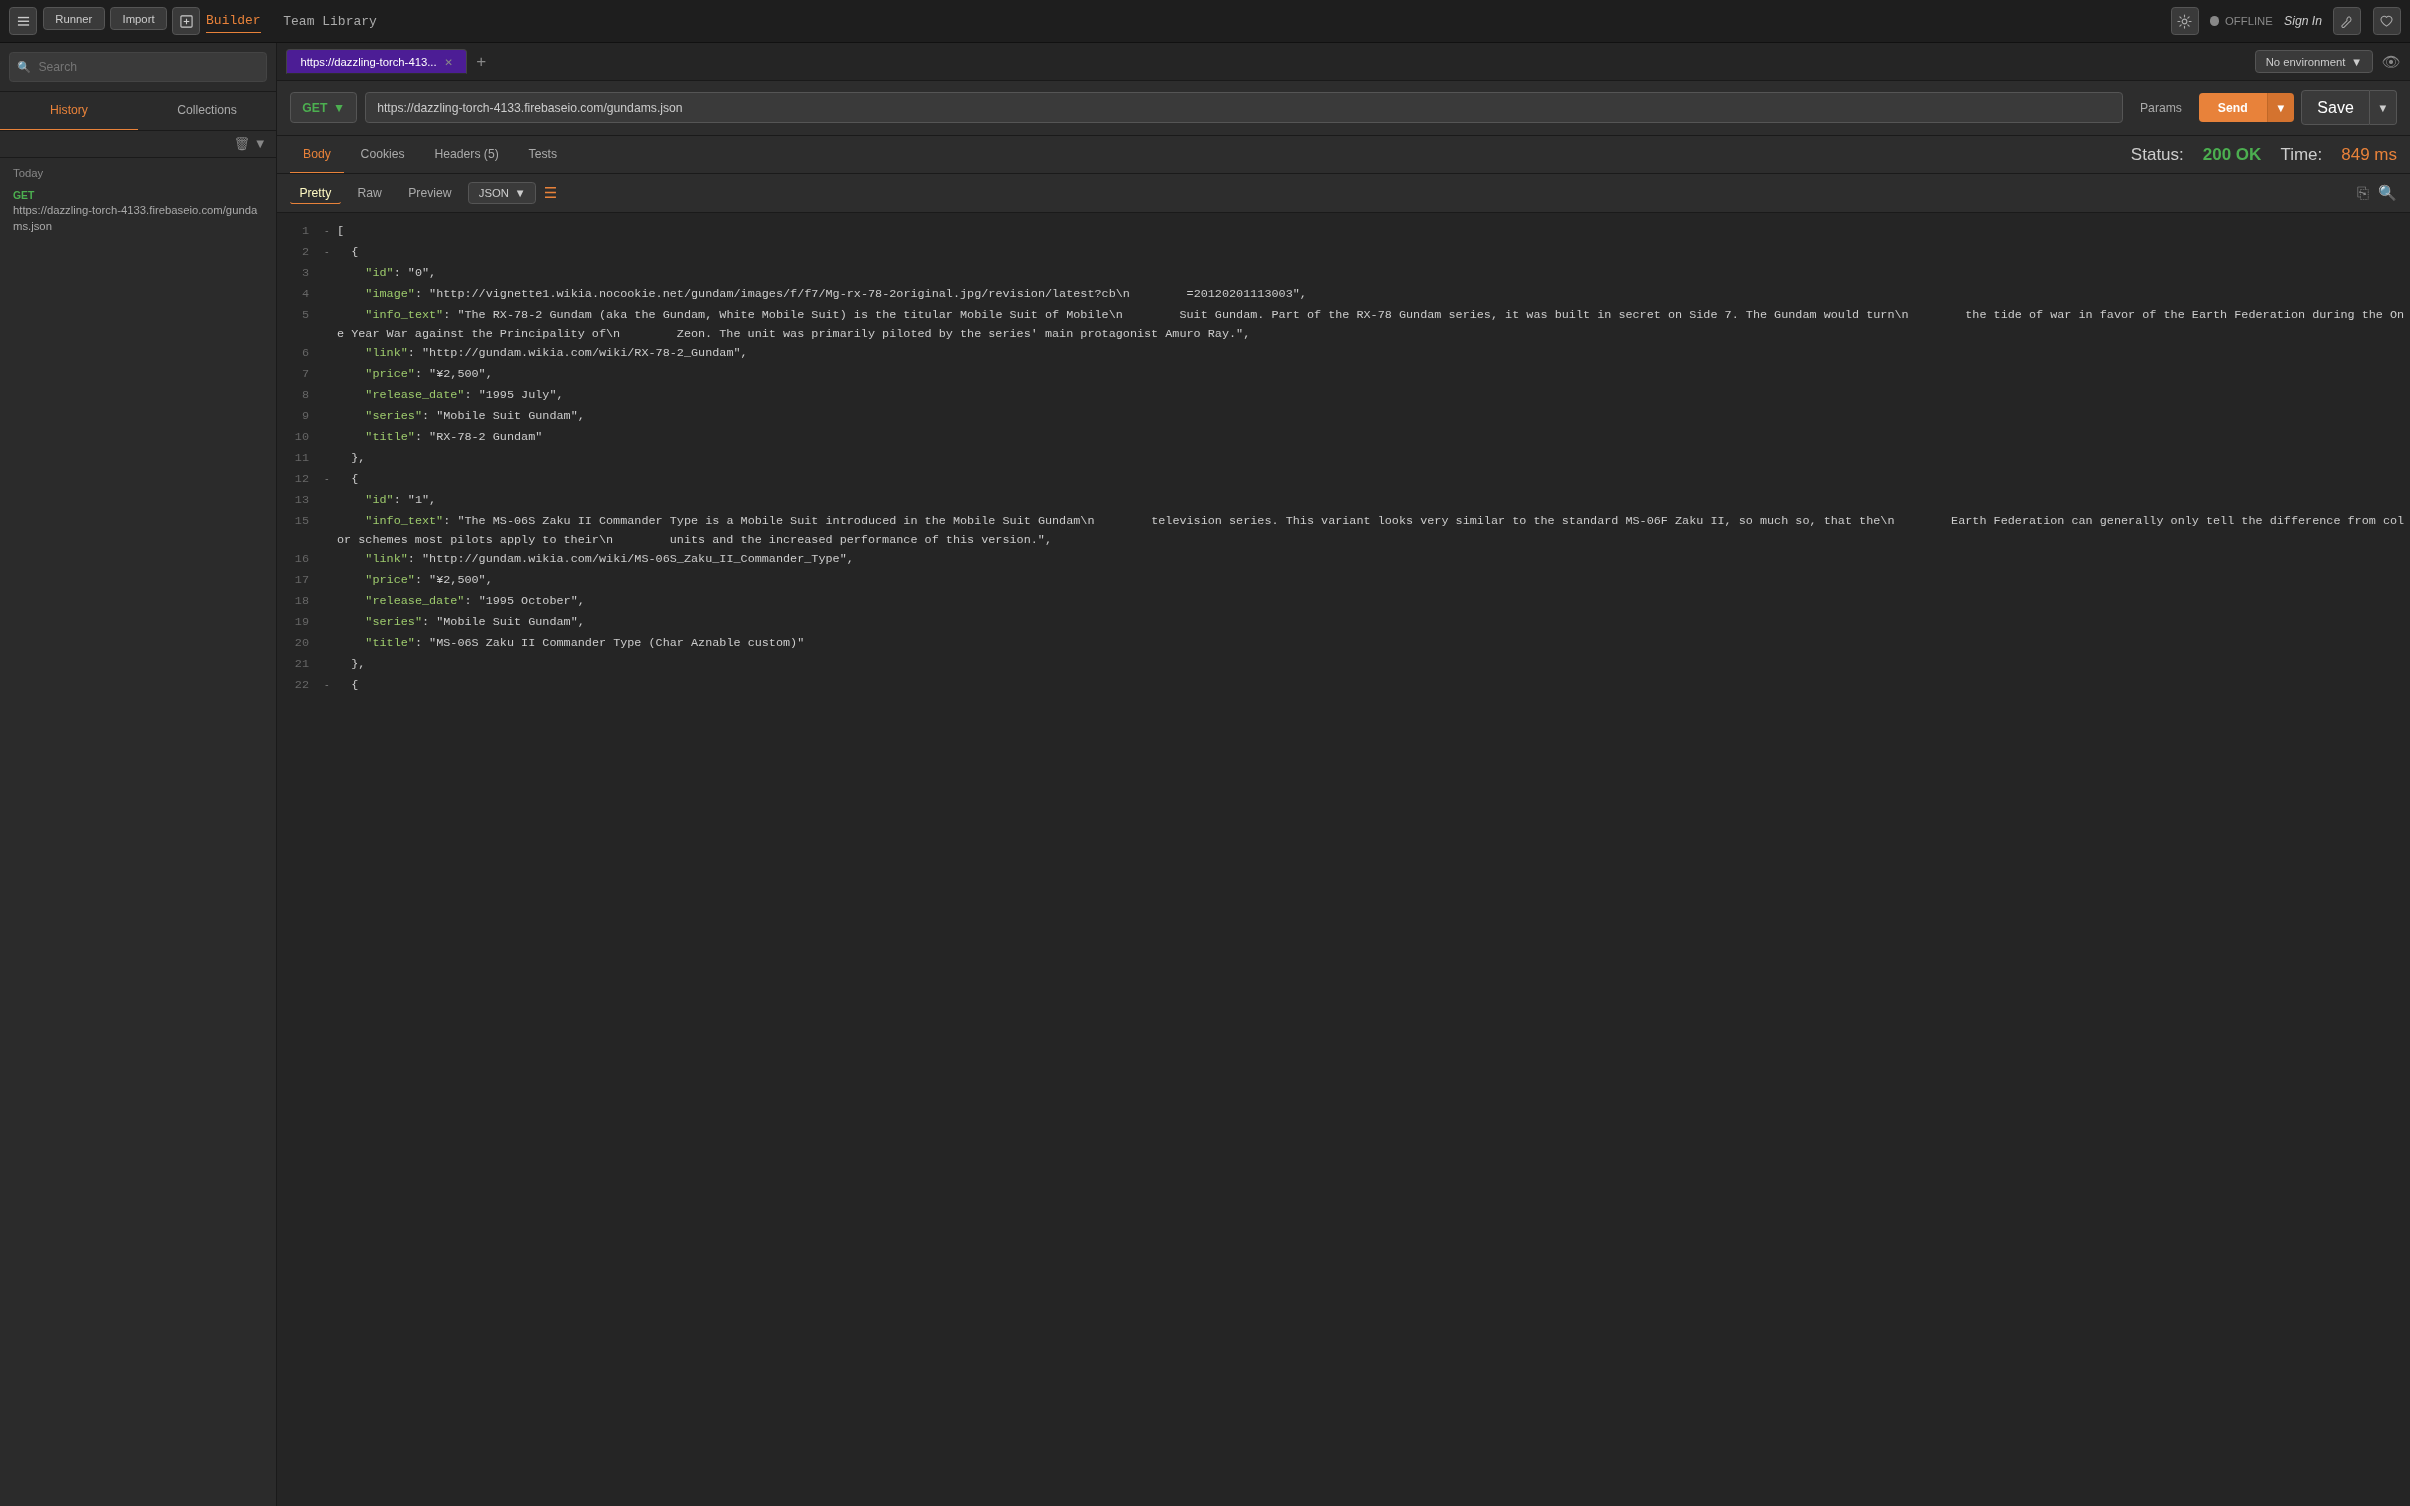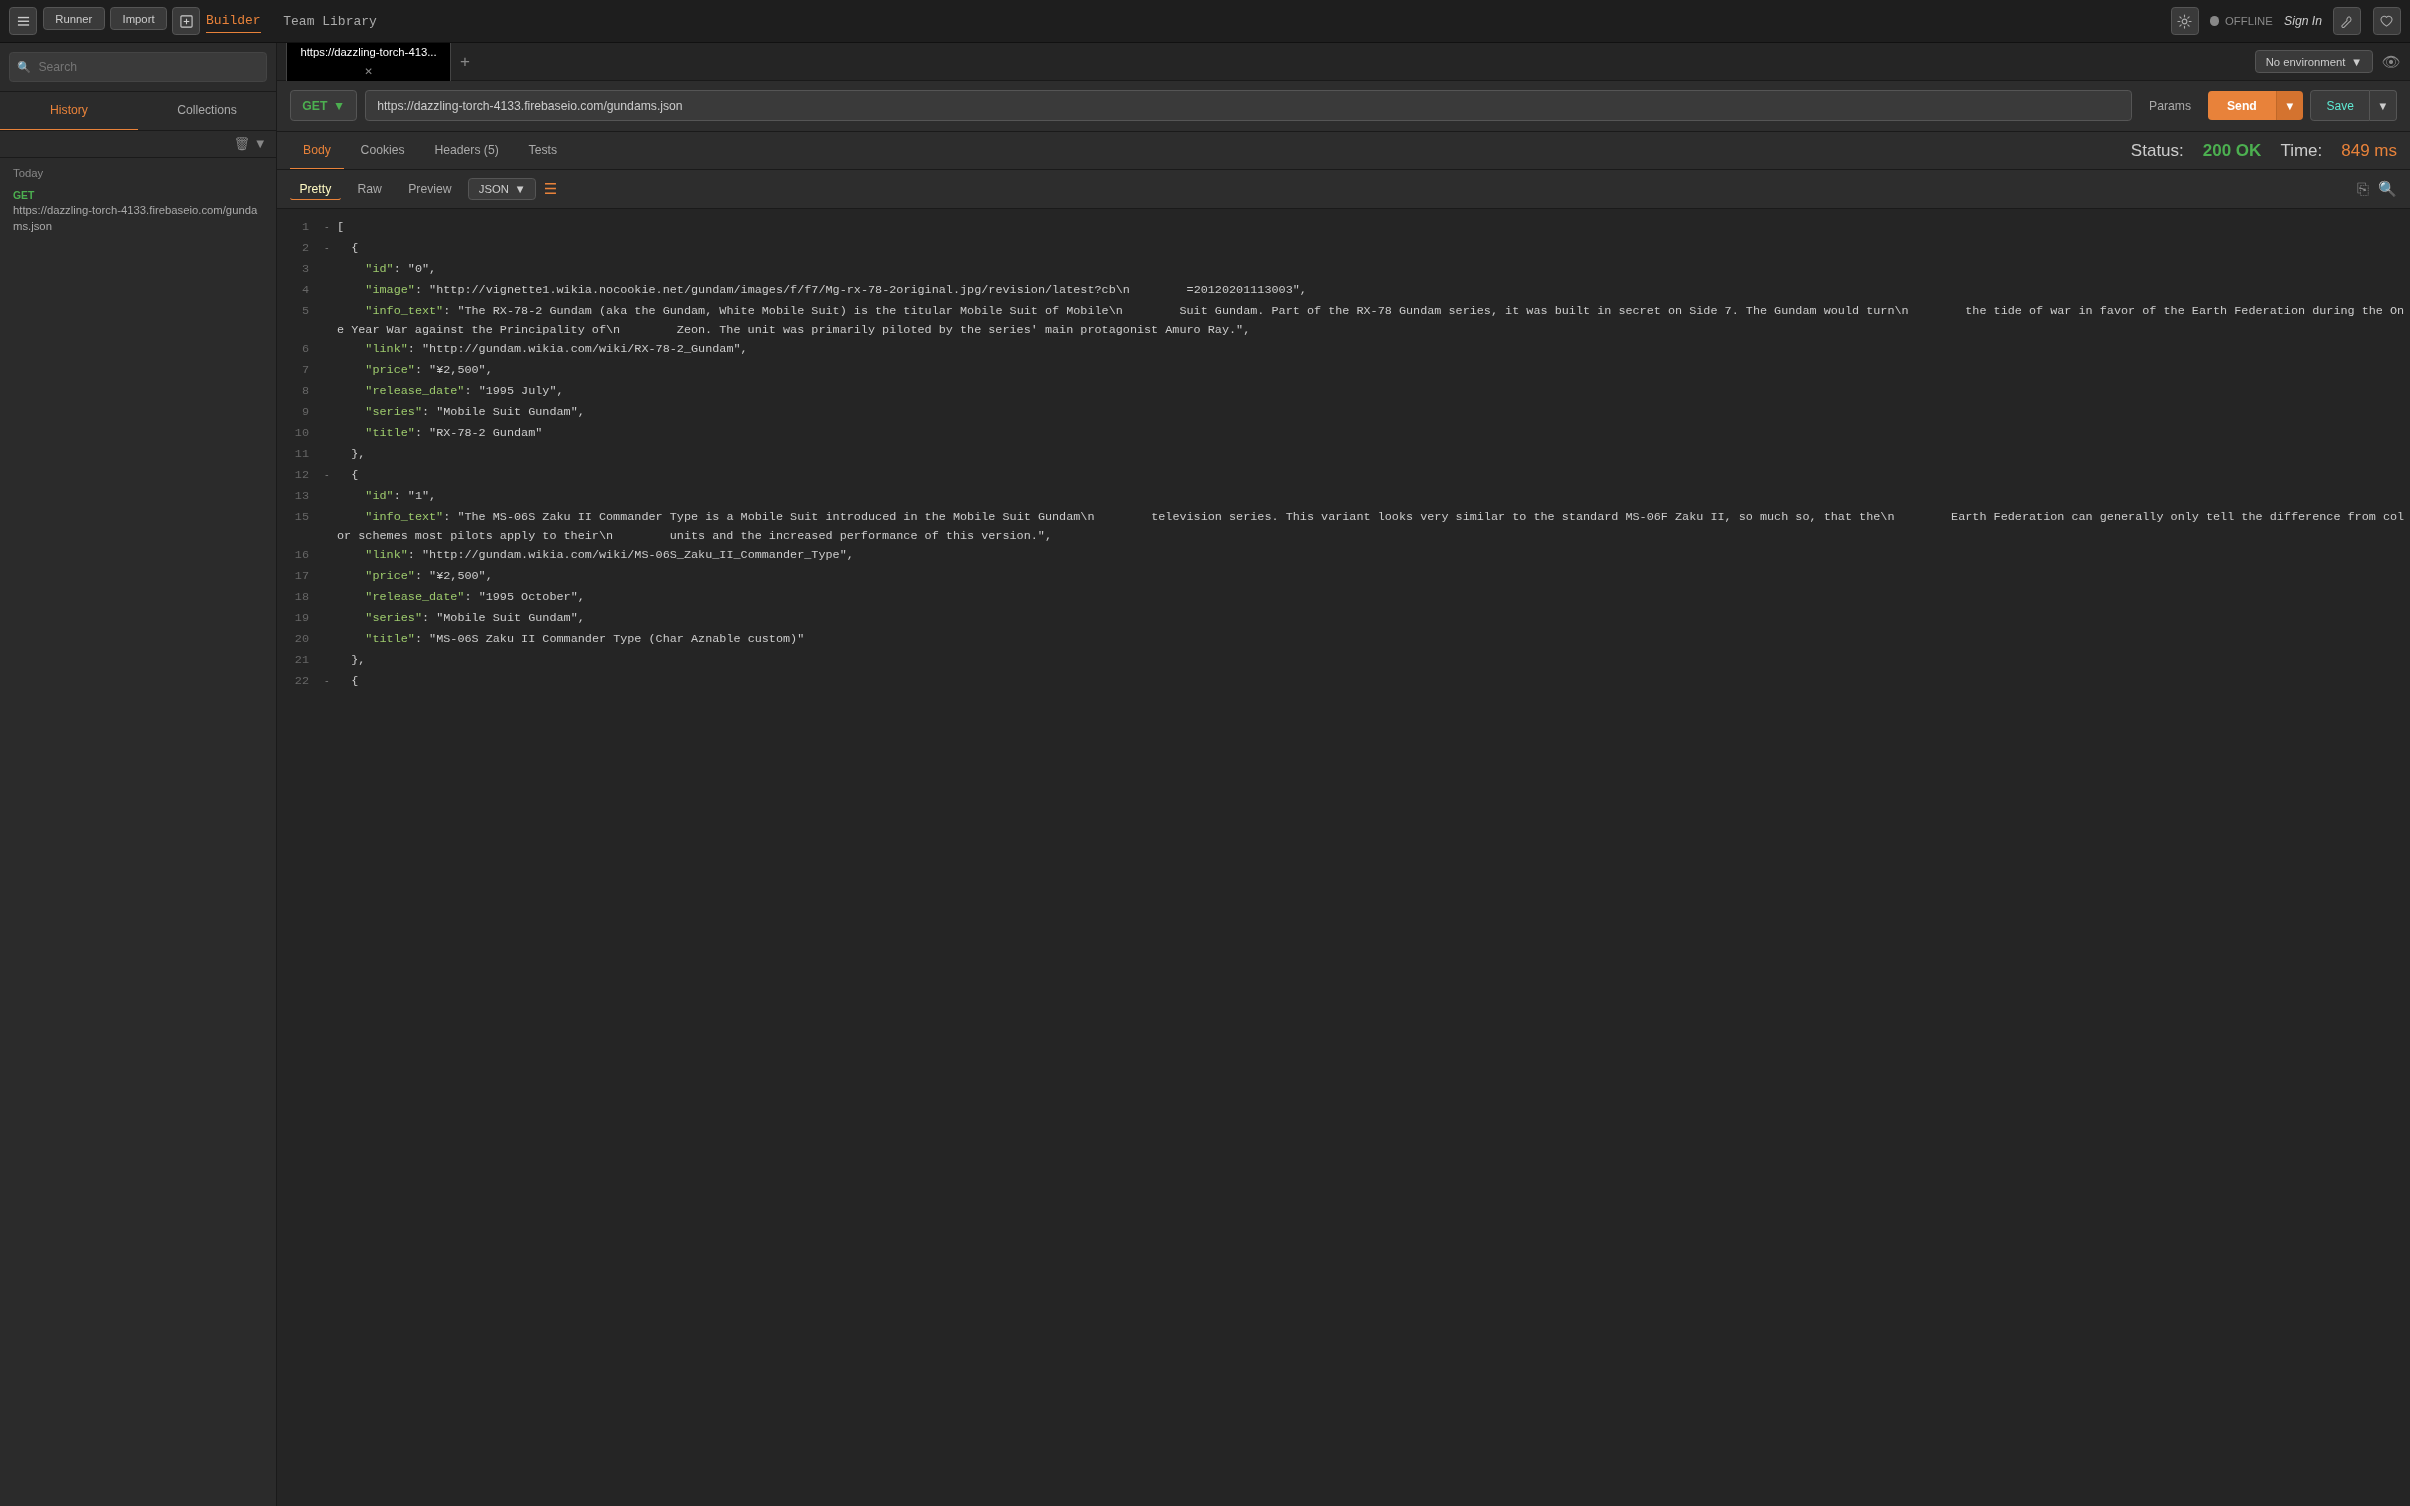--- a/index.html
+++ b/index.html
@@ -44,36 +44,36 @@
     .sidebar-action-btn { background: none; border: none; color: #888; cursor: pointer; font-size: 13px; }
 
     .sidebar-section-label { padding: 9.4px 13px 3.8px; font-size: 11.3px; color: #888; }
     .history-item { padding: 7.5px 13px; cursor: pointer; }
     .history-method { color: #4caf50; font-size: 10.4px; font-weight: bold; margin-bottom: 1.9px; }
     .history-url { color: #aaa; font-size: 11.3px; word-break: break-all; line-height: 1.4; }
 
     
     .request-area { flex: 1; display: flex; flex-direction: column; background: #2d2d2d; overflow: hidden; }
     .request-tab { display: flex; align-items: center; background: #3a3a3a; border: 0.9px solid #444; border-radius: 3.8px 3.8px 0 0; padding: 5.6px 13px; font-size: 11.3px; color: #ccc; cursor: pointer; gap: 7.5px; max-width: 188px; }
-    .request-tab.active { background: #000000; border-bottom-color: #2d2d2d; color: #fff; flex-direction: column; }
+    .request-tab.active { background: #4c1d95; border-bottom-color: #2d2d2d; color: #fff; }
     .tab-url { overflow: hidden; text-overflow: ellipsis; white-space: nowrap; flex: 1; }
     .add-tab-btn { background: none; border: none; color: #888; font-size: 17px; cursor: pointer; padding: 0 5.6px; }
     .env-select { background: #3a3a3a; border: 0.9px solid #555; color: #ccc; padding: 4.7px 9.4px; border-radius: 3.8px; font-size: 11.3px; cursor: pointer; display: flex; align-items: center; gap: 5.6px; }
     .eye-btn { background: none; border: none; color: #888; font-size: 15px; cursor: pointer; }
 
     
     .url-bar { display: flex; align-items: center; padding: 9.4px 13px; gap: 7.5px; border-bottom: 0.9px solid #1a1a1a; background: #2d2d2d; }
     .method-select { background: #3a3a3a; border: 0.9px solid #555; color: #4caf50; padding: 7.5px 11.3px; border-radius: 3.8px; font-size: 12.2px; font-weight: bold; cursor: pointer; display: flex; align-items: center; gap: 5.6px; }
     .url-input { flex: 1; background: #3a3a3a; border: 0.9px solid #555; color: #ccc; padding: 7.5px 11.3px; border-radius: 3.8px; font-size: 12.2px; outline: none; }
     .params-btn { background: none; border: none; color: #aaa; font-size: 12.2px; cursor: pointer; padding: 7.5px 9.4px; }
     .send-btn-group { display: flex; align-items: stretch; }
     .send-btn { background: #e8823a; border: none; color: #fff; padding: 7.5px 19px; border-radius: 3.8px 0 0 3.8px; font-size: 12.2px; font-weight: bold; cursor: pointer; }
     .send-dropdown { background: #d4732f; border: none; color: #fff; padding: 7.5px 7.5px; border-radius: 0 3.8px 3.8px 0; font-size: 11.3px; cursor: pointer; border-left: 0.9px solid #c06828; }
     .save-btn-group { display: flex; align-items: stretch; }
-    .save-btn { background: #3a3a3a; border: 0.9px solid #555; color: #5eead4; padding: 7.5px 15px; border-radius: 3.8px 0 0 3.8px; font-size: 12px; cursor: pointer; }
+    .save-btn { background: #3a3a3a; border: 0.9px solid #555; color: #ffffff; padding: 7.5px 15px; border-radius: 3.8px 0 0 3.8px; font-size: 16px; cursor: pointer; }
     .save-dropdown { background: #3a3a3a; border: 0.9px solid #555; border-left: none; color: #ccc; padding: 7.5px 7.5px; border-radius: 0 3.8px 3.8px 0; font-size: 11.3px; cursor: pointer; }
 
     
     .response-area { flex: 1; display: flex; flex-direction: column; overflow: hidden; }
     .response-tabs { display: flex; align-items: center; padding: 0 13px; border-bottom: 0.9px solid #1a1a1a; background: #2d2d2d; gap: 3.8px; }
     .resp-tab { padding: 11.3px 13px; font-size: 12.2px; color: #aaa; cursor: pointer; border-bottom: 1.9px solid transparent; }
     .resp-tab.active { color: #e8823a; border-bottom-color: #e8823a; }
     .response-status { margin-left: auto; display: flex; align-items: center; gap: 19px; font-size: 17px; }
     .status-ok { color: #4caf50; font-weight: bold; }
     .time-val { color: #e8823a; }

